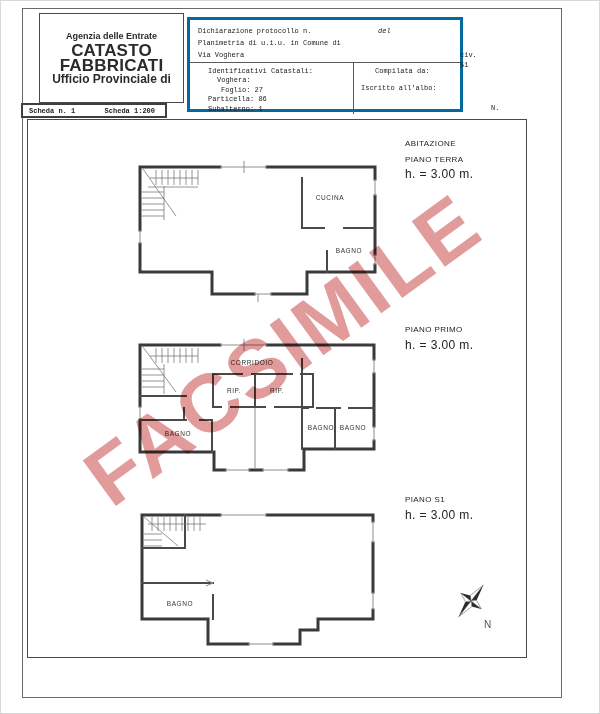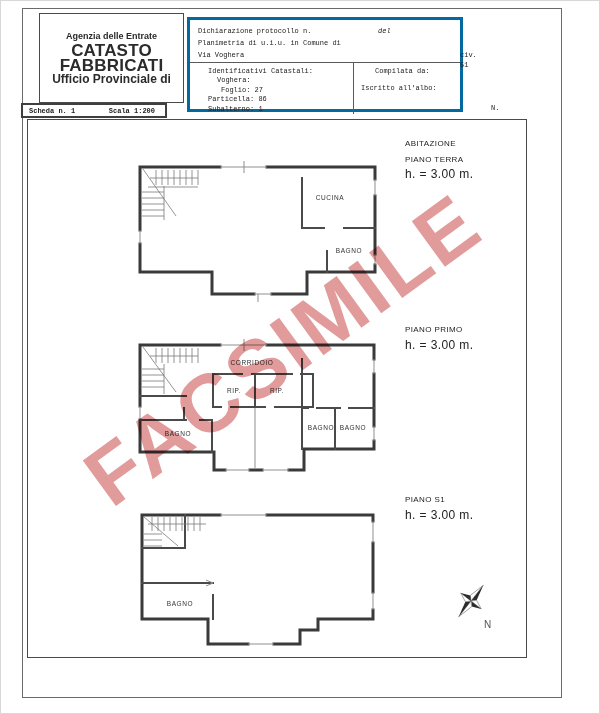--- a/index.html
+++ b/index.html
@@ -61,21 +61,21 @@
   <div class="outer-frame"></div>
 
   <div class="header-box">
     <div class="hdr1">Agenzia delle Entrate</div>
     <div class="hdr2">CATASTO FABBRICATI</div>
     <div class="hdr3">Ufficio Provinciale di</div>
   </div>
 
   <div class="scheda-strip">
     <span>Scheda n. 1</span>
-    <span>Scala 1:200</span>
+    <span>Scheda 1:200</span>
   </div>
 
   <div class="form-box">
     <div class="form-top">
       <div class="form-line">
         <span>Dichiarazione protocollo n.</span>
         <span class="del-lbl">del</span>
       </div>
       <div class="form-line">
         <span>Planimetria di u.i.u. in Comune di</span>

